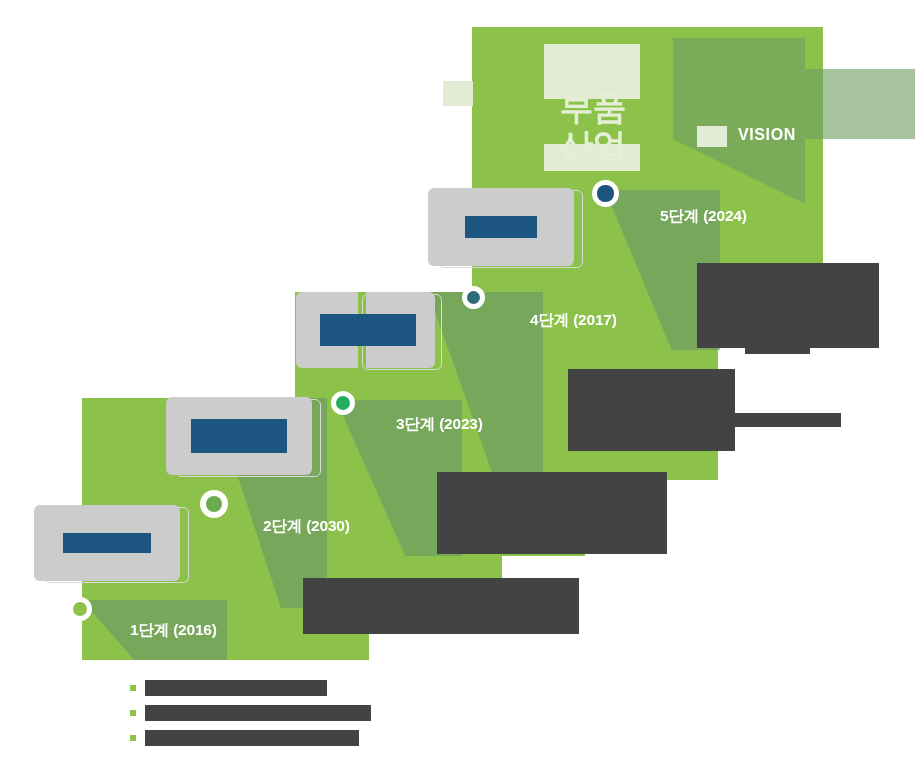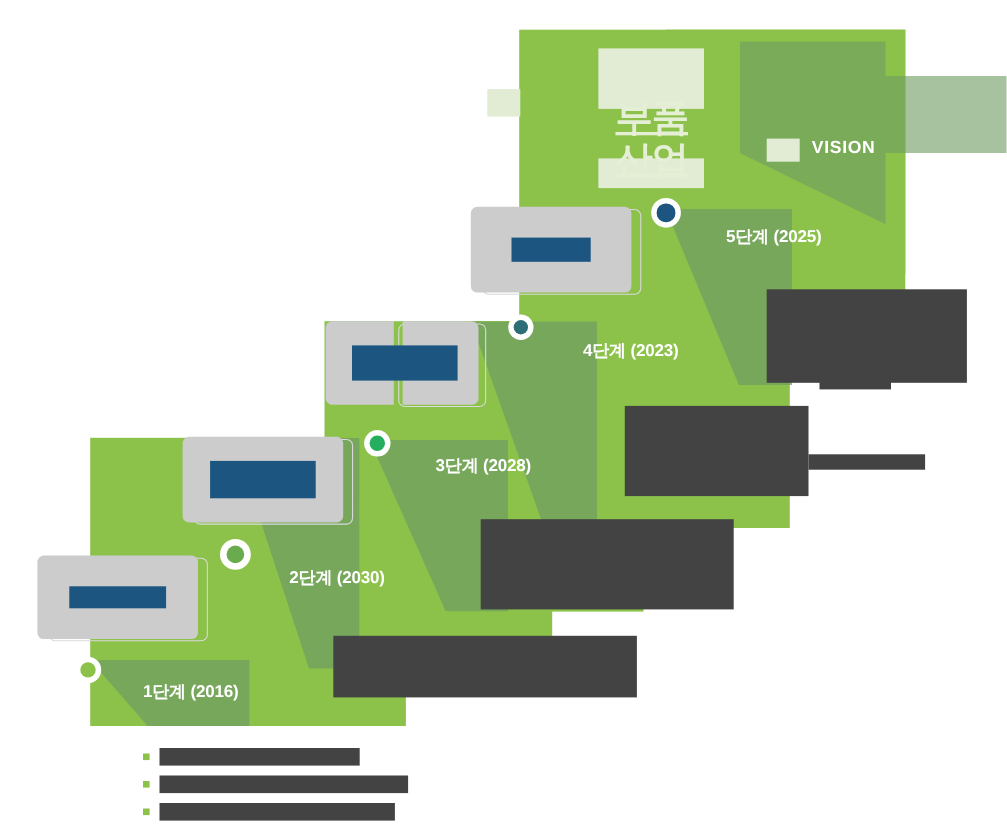--- a/index.html
+++ b/index.html
@@ -114,21 +114,20 @@
   
   #hero-text {
     position: absolute;
     color: #e4efd6;
     font-size: 34px;
     font-weight: bold;
     line-height: 1.12;
     text-align: center;
     white-space: pre-line;
     letter-spacing: -1px;
-    text-decoration: underline;
   }
 
   
   #legend {
     position: absolute;
     left: 130px;
     top: 676px;
     width: 420px;
   }
   .legend-row {
@@ -240,23 +239,23 @@
   <div class="marker" style="left:462px; top:286px; width:23px; height:23px;">
     <div class="dot" style="background:#2d6e76;"></div>
   </div>
 
   <div class="marker" style="left:592px; top:180px; width:27px; height:27px;">
     <div class="dot" style="background:#1b5580;"></div>
   </div>
 
   <div class="step-label" style="left:130px; top:622px;">1단계 (2016)</div>
   <div class="step-label" style="left:263px; top:518px;">2단계 (2030)</div>
-  <div class="step-label" style="left:396px; top:416px;">3단계 (2028)</div>
-  <div class="step-label" style="left:530px; top:312px;">4단계 (2023)</div>
-  <div class="step-label" style="left:660px; top:208px;">5단계 (2025)</div>
+  <div class="step-label" style="left:396px; top:416px;">3단계 (2023)</div>
+  <div class="step-label" style="left:530px; top:312px;">4단계 (2017)</div>
+  <div class="step-label" style="left:660px; top:208px;">5단계 (2024)</div>
 
   <div id="legend">
     <div class="legend-row">
       <div class="legend-bullet"></div>
       <div class="legend-bar" style="width:182px;"></div>
     </div>
     <div class="legend-row">
       <div class="legend-bullet"></div>
       <div class="legend-bar" style="width:226px;"></div>
     </div>

